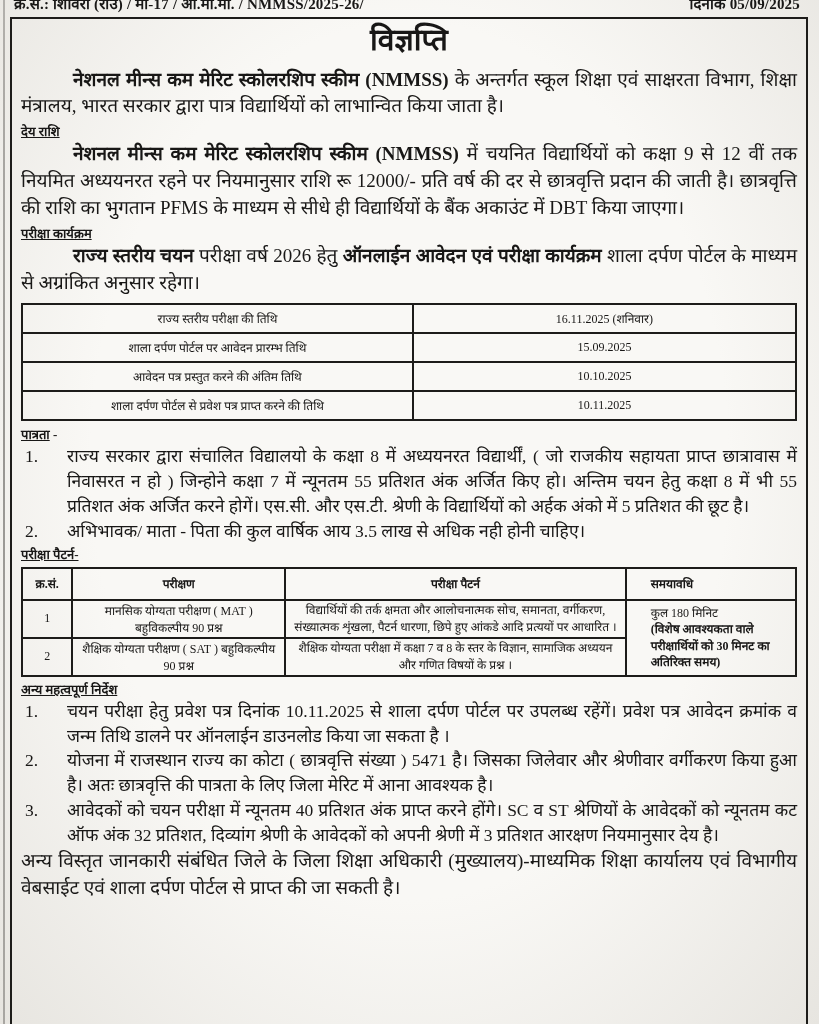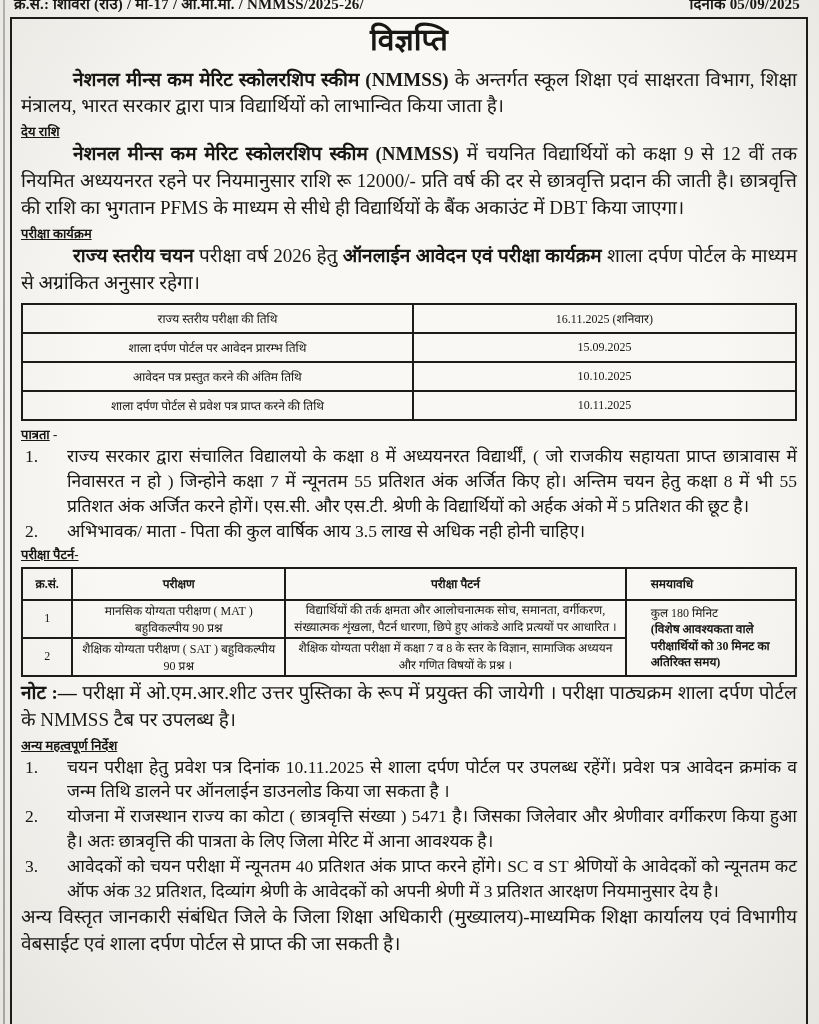--- a/index.html
+++ b/index.html
@@ -172,21 +172,20 @@
             </td>
           </tr>
           <tr>
             <td class="c-sn">2</td>
             <td class="c-name">शैक्षिक योग्यता परीक्षण ( SAT ) बहुविकल्पीय 90 प्रश्न</td>
             <td class="c-desc left">शैक्षिक योग्यता परीक्षा में कक्षा 7 व 8 के स्तर के विज्ञान, सामाजिक अध्ययन और गणित विषयों के प्रश्न ।</td>
           </tr>
         </tbody>
       </table>
 
-      <p class="body-text"><b class="seg">नोट :—</b><span> परीक्षा में ओ.एम.आर.शीट उत्तर पुस्तिका के रूप में प्रयुक्त की जायेगी । परीक्षा पाठ्यक्रम शाला दर्पण पोर्टल के NMMSS टैब पर उपलब्ध है।</span></p>
 
       <div class="sec-heading"><span class="u">अन्य महत्वपूर्ण निर्देश</span></div>
       <ol class="plain">
         <li>
           <span class="num">1.</span>
           <span class="li-text">चयन परीक्षा हेतु प्रवेश पत्र दिनांक 10.11.2025 से शाला दर्पण पोर्टल पर उपलब्ध रहेंगें। प्रवेश पत्र आवेदन क्रमांक व जन्म तिथि डालने पर ऑनलाईन डाउनलोड किया जा सकता है ।</span>
         </li>
         <li>
           <span class="num">2.</span>
           <span class="li-text">योजना में राजस्थान राज्य का कोटा ( छात्रवृत्ति संख्या ) 5471 है। जिसका जिलेवार और श्रेणीवार वर्गीकरण किया हुआ है। अतः छात्रवृत्ति की पात्रता के लिए जिला मेरिट में आना आवश्यक है।</span>

